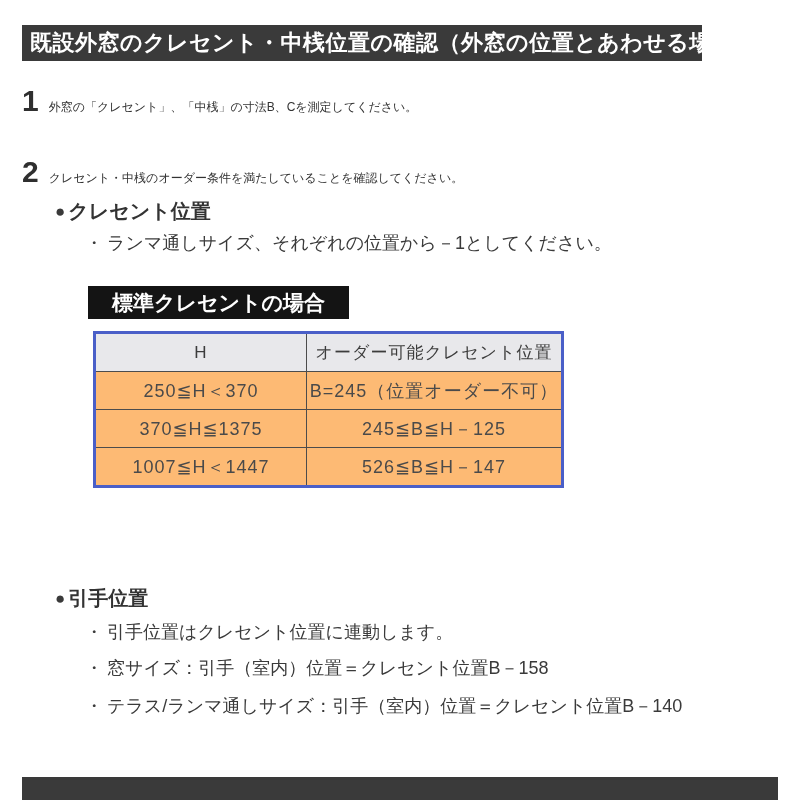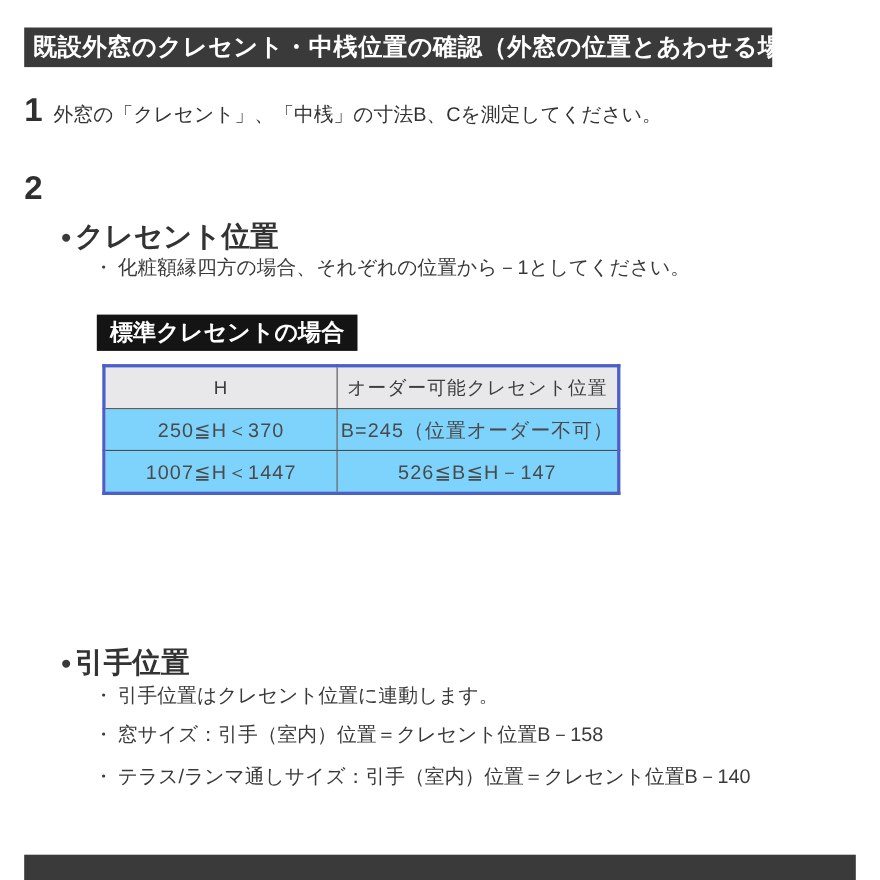--- a/index.html
+++ b/index.html
@@ -46,42 +46,42 @@
     white-space: nowrap;
   }
   .step-1 { top: 84px; }
   .step-2 { top: 155px; }
   .step-num {
     font-size: 30px;
     font-weight: bold;
     color: #2f2f2f;
   }
   .step-text {
-    font-size: 18px;
+    font-size: 12px;
     margin-left: 10px;
     color: #333333;
   }
 
   
   .section-title {
     position: absolute;
     left: 55px;
     display: flex;
     align-items: center;
     white-space: nowrap;
   }
   .crescent-title { top: 198px; }
   .handle-title   { top: 585px; }
   .dot-bullet {
     font-size: 17px;
     color: #3a3a3a;
     margin-right: 3px;
   }
   .section-title-text {
-    font-size: 26px;
+    font-size: 20px;
     font-weight: 600;
     color: #333333;
   }
 
   
   .note {
     position: absolute;
     left: 85px;
     display: flex;
     align-items: baseline;
@@ -102,21 +102,21 @@
   .table-label {
     position: absolute;
     left: 88px;
     top: 286px;
     height: 33px;
     line-height: 33px;
     background: #141414;
     color: #ffffff;
     font-size: 21px;
     font-weight: bold;
-    padding: 0 12px;
+    padding: 0 24px;
     white-space: nowrap;
   }
 
   
   .crescent-table {
     position: absolute;
     left: 93px;
     top: 331px;
     width: 460px;
     border-collapse: collapse;
@@ -132,21 +132,21 @@
     white-space: nowrap;
     overflow: hidden;
   }
   .crescent-table th {
     background: #e8e8eb;
     font-size: 17px;
     font-weight: normal;
     color: #3c3c3c;
   }
   .crescent-table td {
-    background: #7dd3fc;
+    background: #fdba74;
     font-size: 18px;
     color: #4a4a4a;
   }
   .col-h { width: 208px; }
   .col-order { width: 252px; font-family: Liberation Mono, monospace; }
 
   
   .bottom-bar {
     position: absolute;
     left: 22px;
@@ -165,45 +165,50 @@
     <span>既設外窓のクレセント・中桟位置の確認（外窓の位置とあわせる場合）</span>
   </div>
 
   <div class="step step-1">
     <span class="step-num">1</span>
     <span class="step-text">外窓の「クレセント」、「中桟」の寸法B、Cを測定してください。</span>
   </div>
 
   <div class="step step-2">
     <span class="step-num">2</span>
+    <span class="step-text">クレセント・中桟のオーダー条件を満たしていることを確認してください。</span>
   </div>
 
   <div class="section-title crescent-title">
     <span class="dot-bullet">●</span>
     <span class="section-title-text">クレセント位置</span>
   </div>
 
   <div class="note crescent-note">
     <span class="mid-dot">・</span>
-    <span>化粧額縁四方の場合、それぞれの位置から－1としてください。</span>
+    <span>ランマ通しサイズ、それぞれの位置から－1としてください。</span>
   </div>
 
   <div class="table-label">標準クレセントの場合</div>
 
   <table class="crescent-table">
     <thead>
       <tr>
         <th class="col-h">H</th>
         <th class="col-order">オーダー可能クレセント位置</th>
       </tr>
     </thead>
     <tbody>
       <tr>
         <td>250≦H＜370</td>
         <td>B=245（位置オーダー不可）</td>
+      </tr>
+      <tr>
+        <td>370≦H≦1375</td>
+        <td>245≦B≦H－125</td>
       </tr>
       <tr>
         <td>1007≦H＜1447</td>
         <td>526≦B≦H－147</td>
       </tr>
     </tbody>
   </table>
 
   <div class="section-title handle-title">
     <span class="dot-bullet">●</span>

